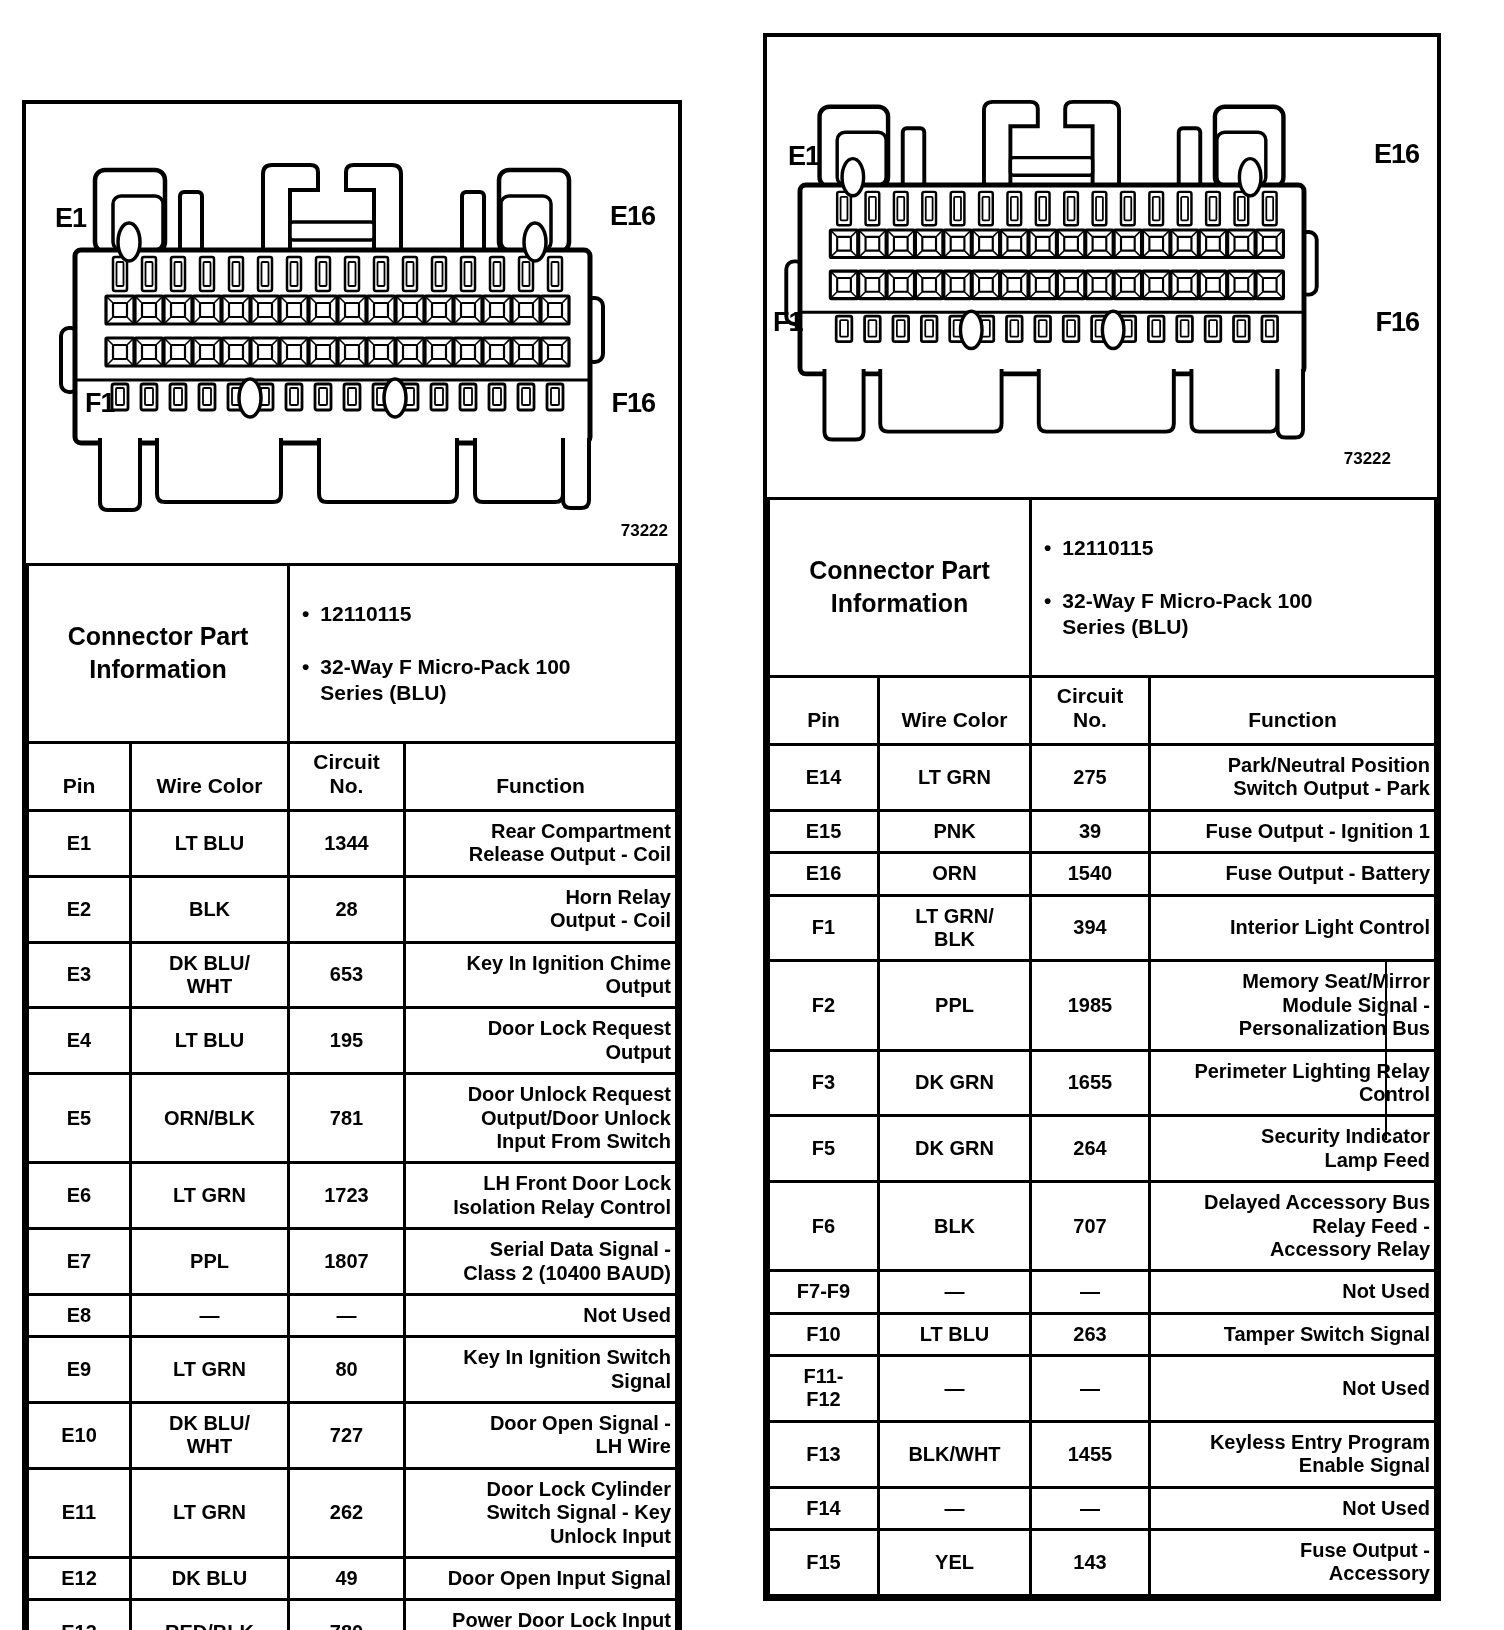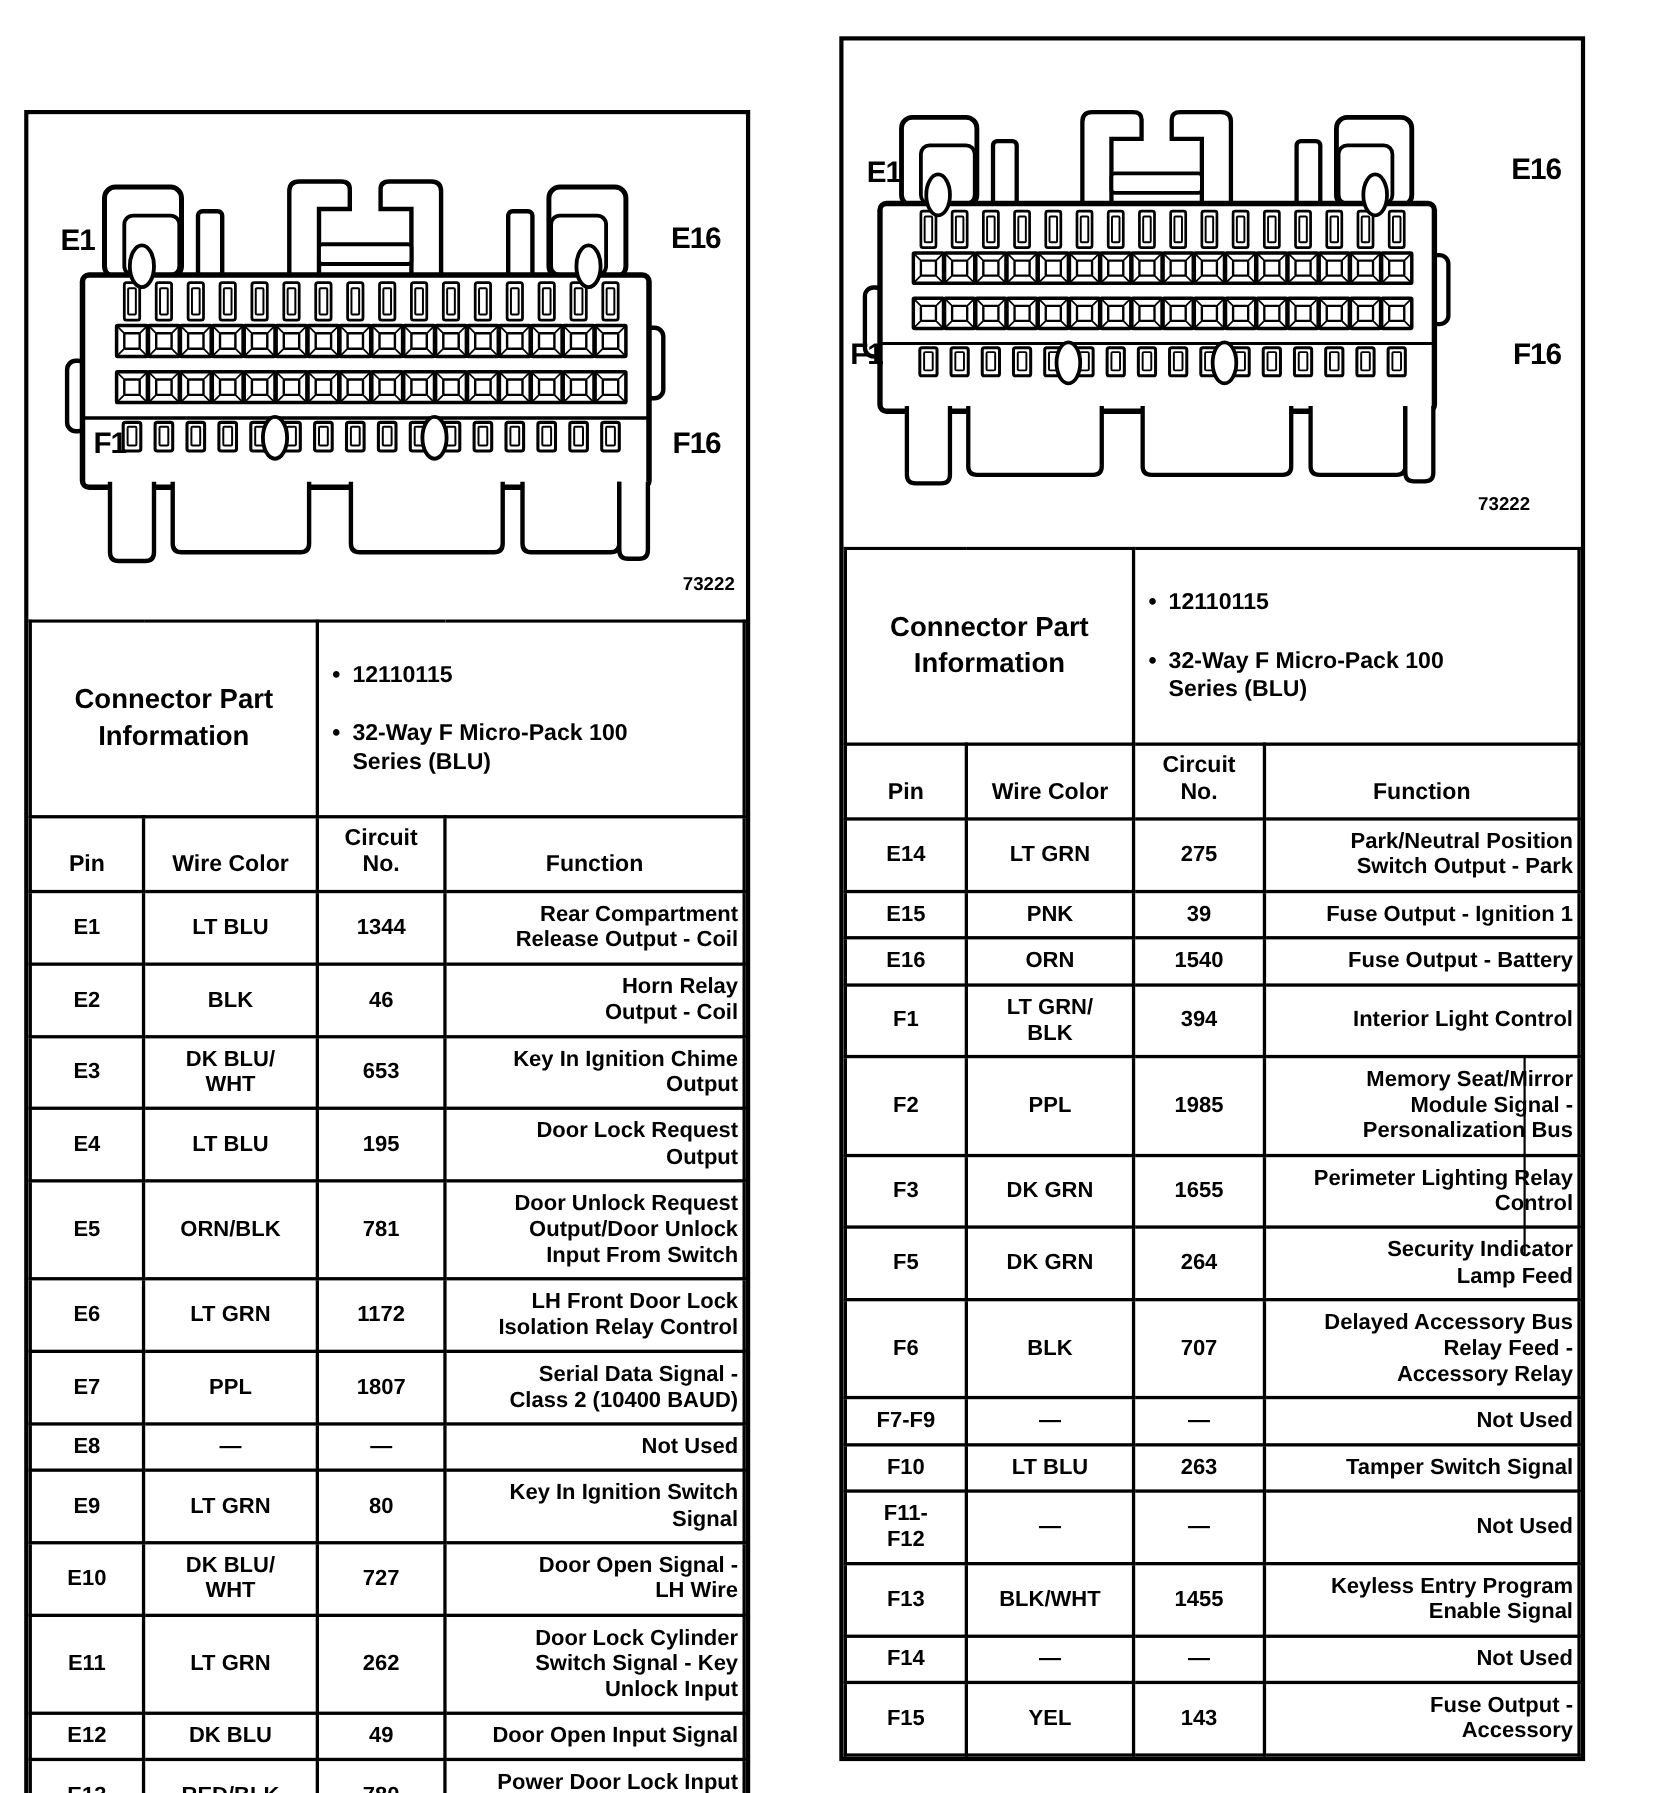--- a/index.html
+++ b/index.html
@@ -376,21 +376,21 @@
         <tr>
           <td class="pin-cell">E1</td>
           <td class="wire-color-cell">LT BLU</td>
           <td class="circuit-no-cell">1344</td>
           <td class="function-cell">Rear Compartment
 Release Output - Coil</td>
         </tr>
         <tr>
           <td class="pin-cell">E2</td>
           <td class="wire-color-cell">BLK</td>
-          <td class="circuit-no-cell">46</td>
+          <td class="circuit-no-cell">28</td>
           <td class="function-cell">Horn Relay
 Output - Coil</td>
         </tr>
         <tr>
           <td class="pin-cell">E3</td>
           <td class="wire-color-cell">DK BLU/
 WHT</td>
           <td class="circuit-no-cell">653</td>
           <td class="function-cell">Key In Ignition Chime
 Output</td>
@@ -406,21 +406,21 @@
           <td class="pin-cell">E5</td>
           <td class="wire-color-cell">ORN/BLK</td>
           <td class="circuit-no-cell">781</td>
           <td class="function-cell">Door Unlock Request
 Output/Door Unlock
 Input From Switch</td>
         </tr>
         <tr>
           <td class="pin-cell">E6</td>
           <td class="wire-color-cell">LT GRN</td>
-          <td class="circuit-no-cell">1172</td>
+          <td class="circuit-no-cell">1723</td>
           <td class="function-cell">LH Front Door Lock
 Isolation Relay Control</td>
         </tr>
         <tr>
           <td class="pin-cell">E7</td>
           <td class="wire-color-cell">PPL</td>
           <td class="circuit-no-cell">1807</td>
           <td class="function-cell">Serial Data Signal -
 Class 2 (10400 BAUD)</td>
         </tr>

